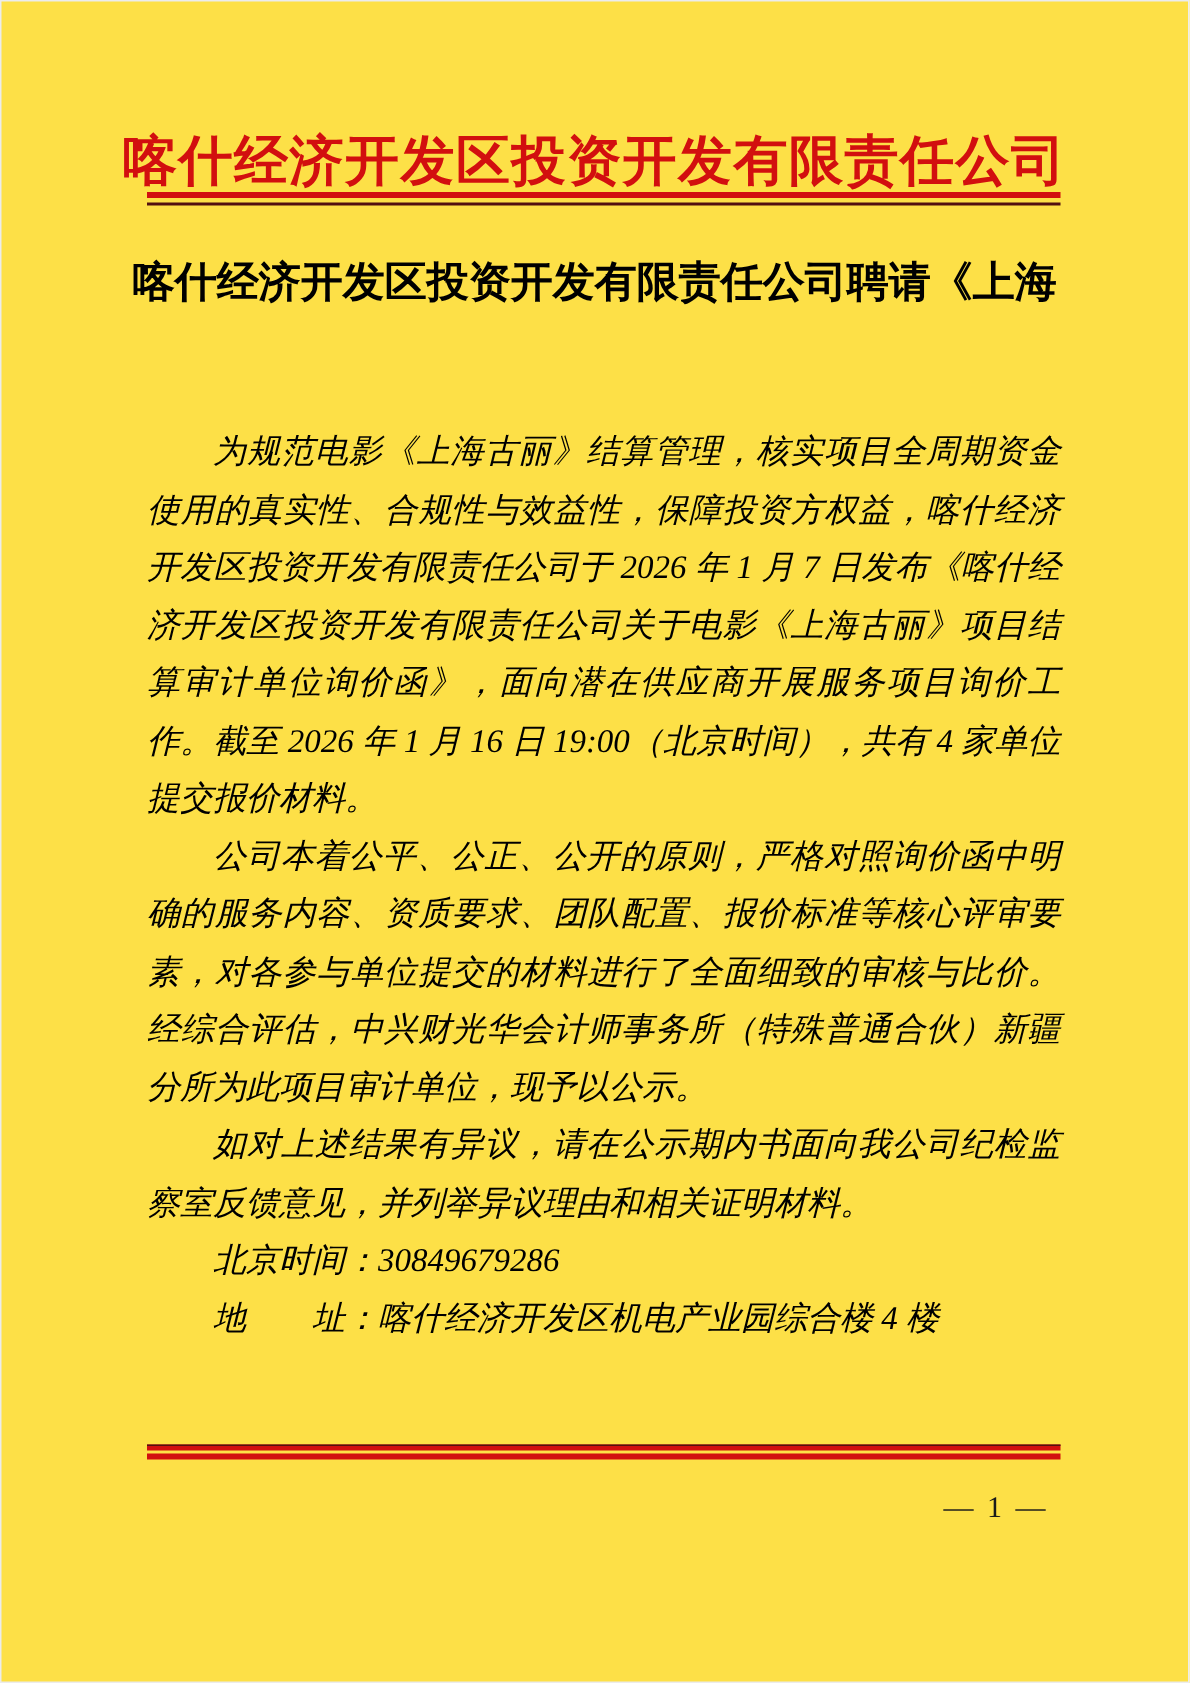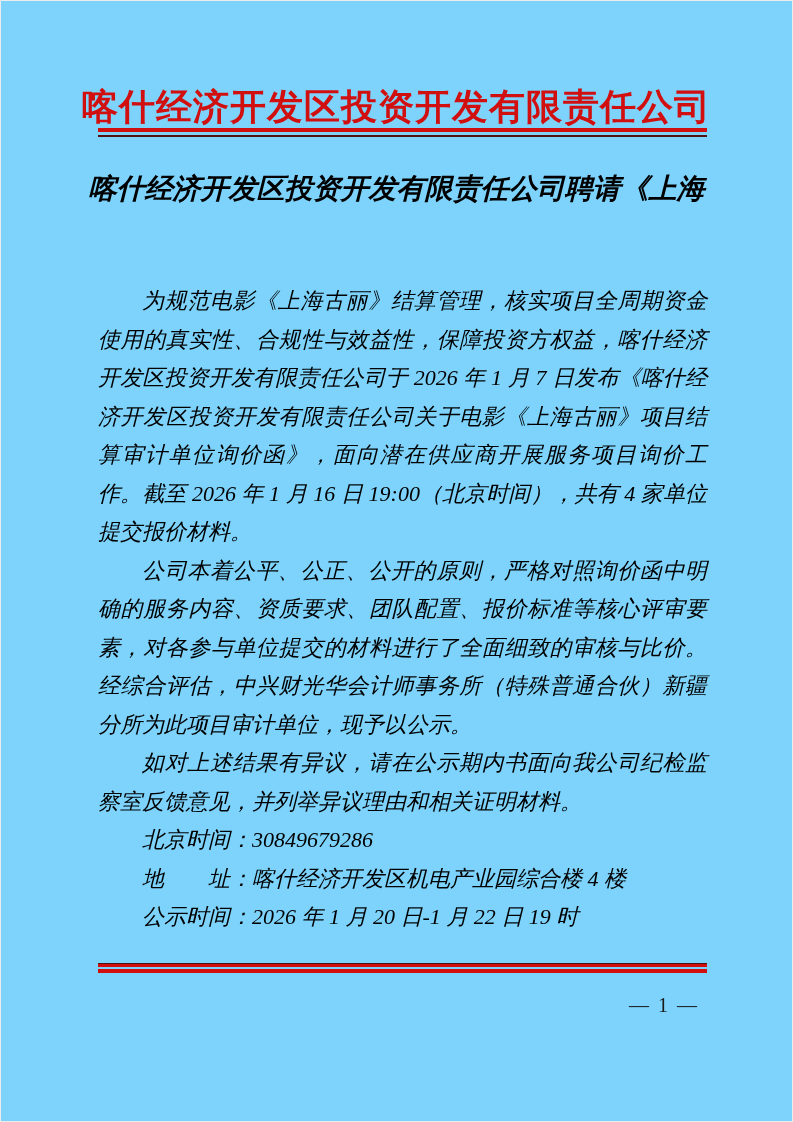--- a/index.html
+++ b/index.html
@@ -4,21 +4,21 @@
 <style>
   :root{
     --accent-red:#d20f0f;
     --rule-dark:#521010;
     --page-edge:#ececec;
   }
   html,body{margin:0;padding:0;background:#ffffff;}
   .page{
     position:relative;
     width:793px;height:1122px;
-    background:#7dd3fc;
+    background:#fde047;
     box-sizing:border-box;
     border:1px solid var(--page-edge);
     font-family:"Liberation Serif","DejaVu Serif",serif;
     color:#111;
     overflow:hidden;
   }
   .company-name{
     position:absolute;top:84px;left:0;right:0;
     text-align:center;
     font-size:36px;line-height:44px;
@@ -35,21 +35,20 @@
     position:absolute;top:134px;left:97px;width:609px;height:2px;
     background:var(--rule-dark);
   }
   .doc-title{
     position:absolute;top:169px;left:55px;right:55px;
     margin:0;
     text-align:center;
     font-size:28px;line-height:37px;
     font-weight:bold;
     color:#000;
-    font-style:italic;
   }
   .doc-title .title-line{display:block;}
   .body-text{
     position:absolute;top:281px;left:97px;width:609px;
     font-size:22px;line-height:38.5px;
     color:#000;
     font-style:italic;
   }
   .body-text p{
     margin:0;
@@ -94,23 +93,20 @@
     <p>为规范电影《上海古丽》结算管理，核实项目全周期资金使用的真实性、合规性与效益性，保障投资方权益，喀什经济开发区投资开发有限责任公司于 2026 年 1 月 7 日发布《喀什经济开发区投资开发有限责任公司关于电影《上海古丽》项目结算审计单位询价函》，面向潜在供应商开展服务项目询价工作。截至 2026 年 1 月 16 日 19:00（北京时间），共有 4 家单位提交报价材料。</p>
     <p>公司本着公平、公正、公开的原则，严格对照询价函中明确的服务内容、资质要求、团队配置、报价标准等核心评审要素，对各参与单位提交的材料进行了全面细致的审核与比价。经综合评估，中兴财光华会计师事务所（特殊普通合伙）新疆分所为此项目审计单位，现予以公示。</p>
     <p>如对上述结果有异议，请在公示期内书面向我公司纪检监察室反馈意见，并列举异议理由和相关证明材料。</p>
 
     <p class="contact-line">
       <span>北京时间：</span><span>30849679286</span>
     </p>
     <p class="contact-line">
       <span>地　　址：</span><span>喀什经济开发区机电产业园综合楼 4 楼</span>
     </p>
-    <p class="contact-line">
-      <span>公示时间：</span><span>2026 年 1 月 20 日-1 月 22 日 19 时</span>
-    </p>
   </div>
 
   <div class="foot-rule-a"></div>
   <div class="foot-rule-b"></div>
 
   <div class="page-number">— 1 —</div>
 
 </div>
 
 </body></html>

